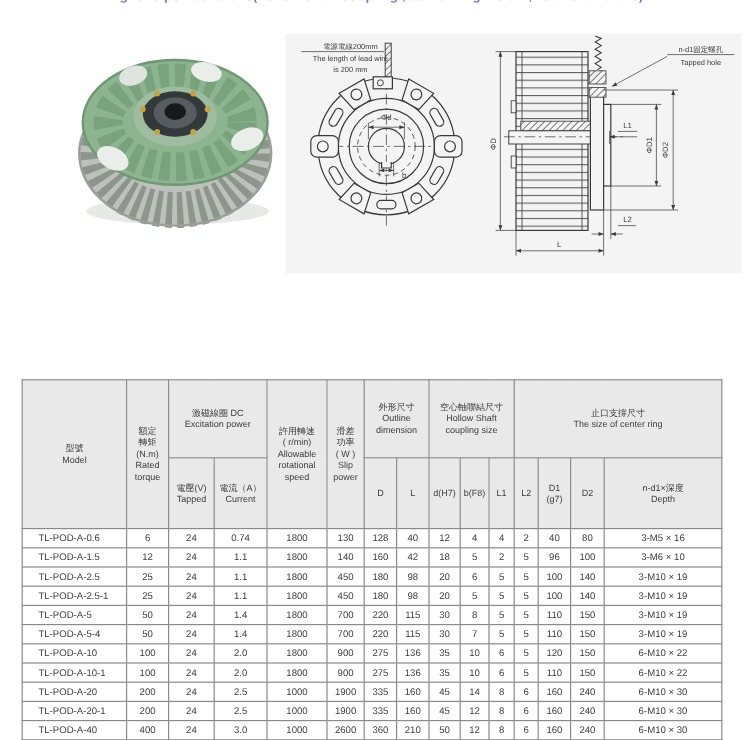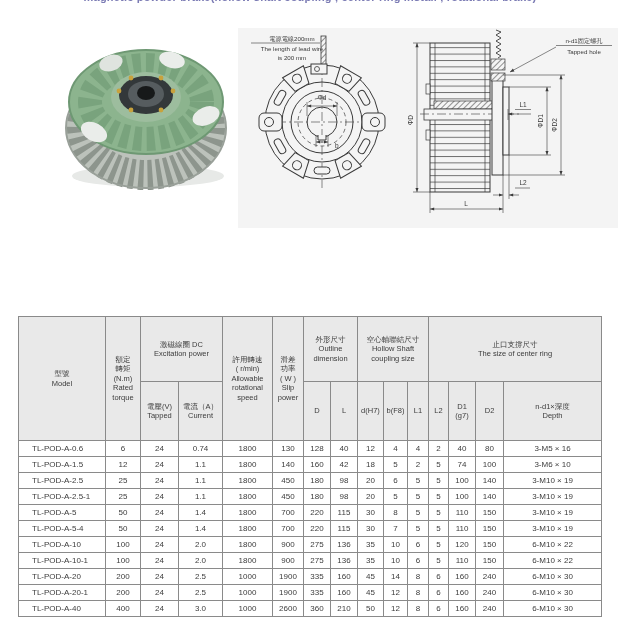--- a/index.html
+++ b/index.html
@@ -286,21 +286,21 @@
           <td>24</td>
           <td>1.1</td>
           <td>1800</td>
           <td>140</td>
           <td>160</td>
           <td>42</td>
           <td>18</td>
           <td>5</td>
           <td>2</td>
           <td>5</td>
-          <td>74</td>
+          <td>96</td>
           <td>100</td>
           <td>3-M6 × 10</td>
         </tr>
         <tr>
           <td class="model">TL-POD-A-2.5</td>
           <td>25</td>
           <td>24</td>
           <td>1.1</td>
           <td>1800</td>
           <td>450</td>

